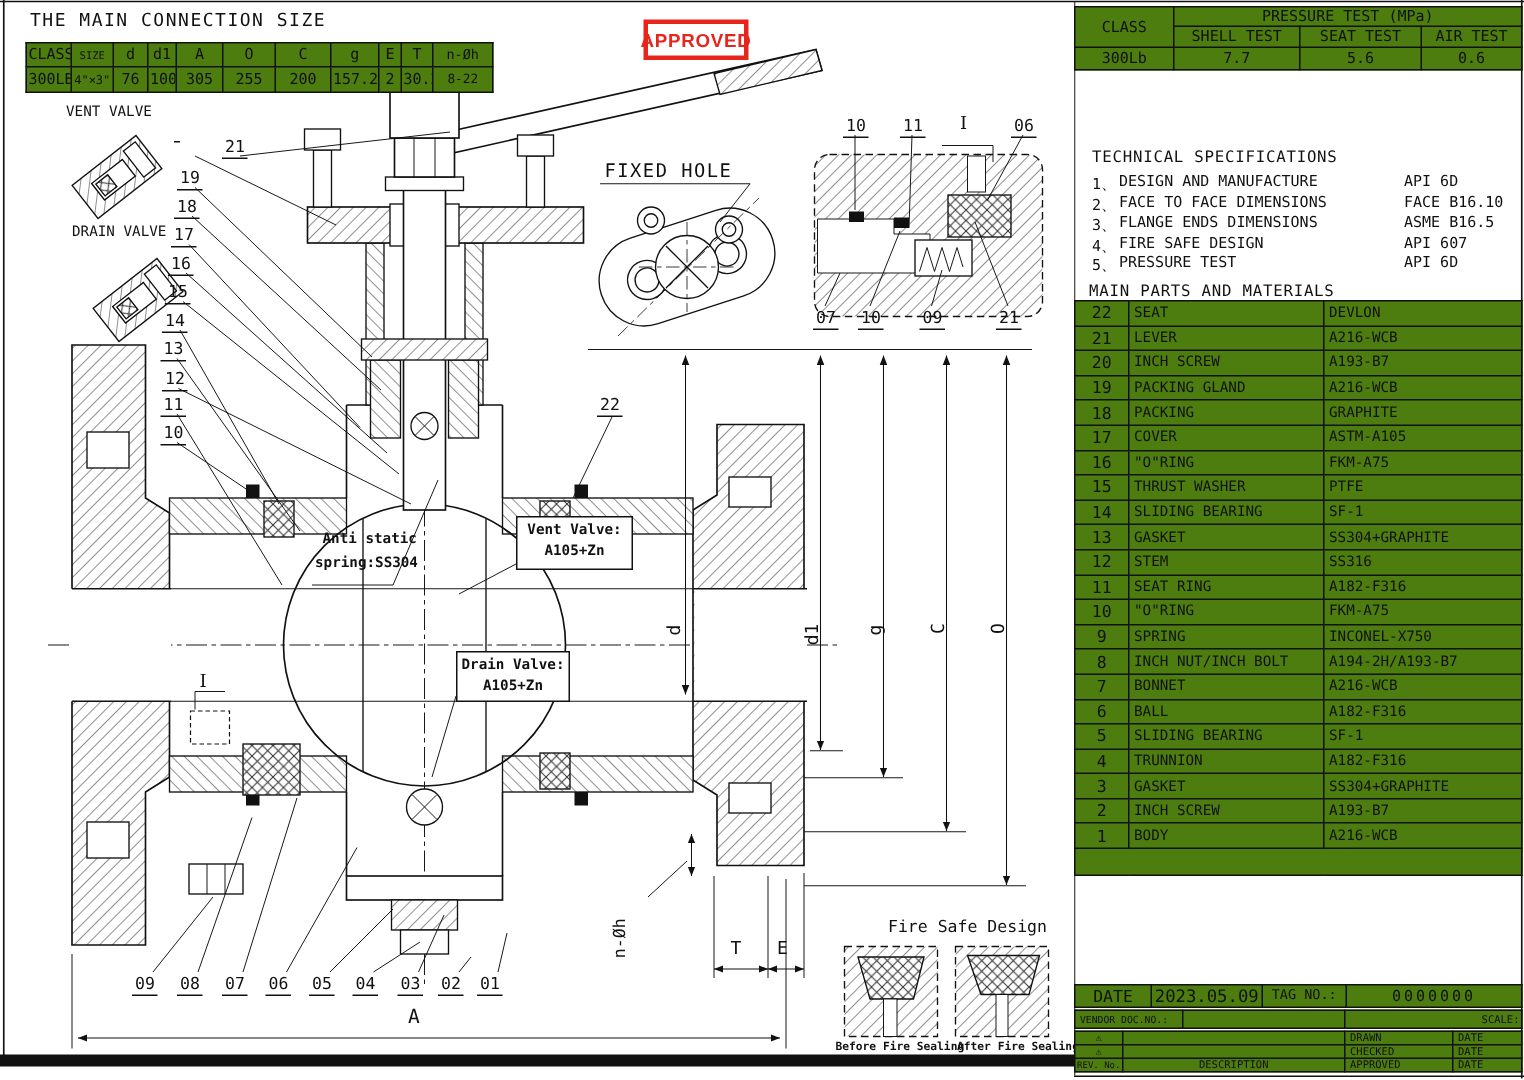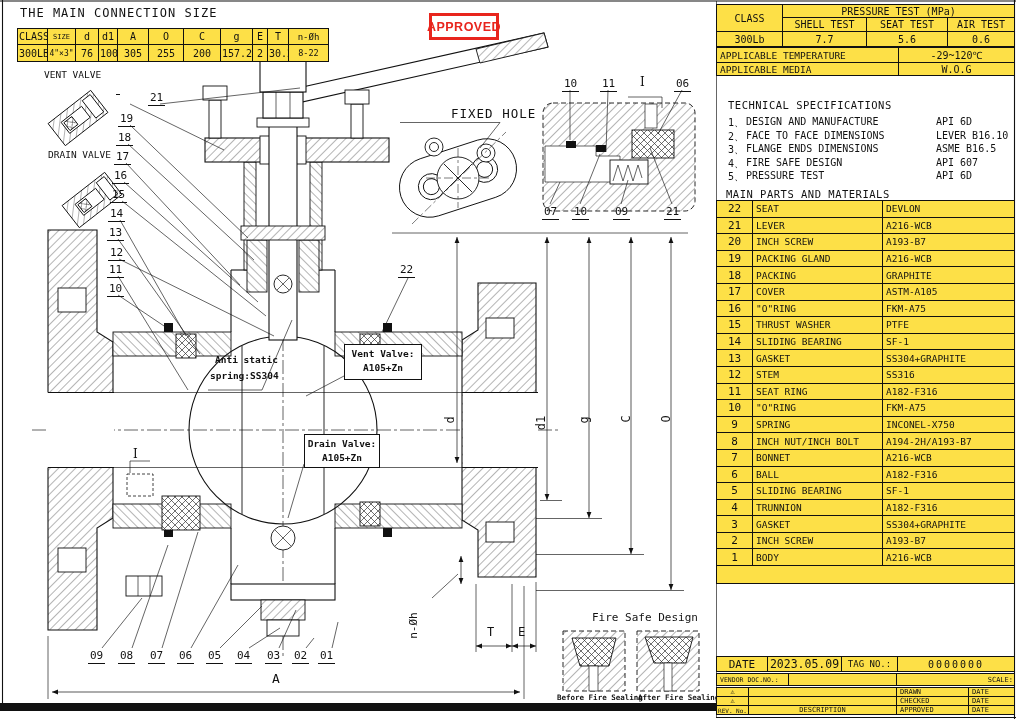--- a/index.html
+++ b/index.html
@@ -2,21 +2,21 @@
 <html><head>
 <meta charset="utf-8">
 <style>
   html,body{margin:0;padding:0;background:#e8e8e8;}
   .sheet{position:relative;width:1016px;height:720px;background:#fff;overflow:hidden;
          font-family:"DejaVu Sans Mono", monospace;color:#111;}
   .lbl{position:absolute;white-space:nowrap;font-size:11px;line-height:1;color:#111;}
   .co{border-bottom:1px solid #111;padding:0 2px 2px;}
   .rot{transform:rotate(-90deg);transform-origin:center;}
   .bold{font-weight:bold;}
-  table{border-collapse:collapse;table-layout:fixed;position:absolute;background:#fde047;}
+  table{border-collapse:collapse;table-layout:fixed;position:absolute;background:#4d7c0f;}
   td{border:1px solid #111;padding:0 1px;text-align:center;font-family:"DejaVu Sans Mono",monospace;
      font-size:10px;color:#111;overflow:hidden;white-space:nowrap;}
   .stamp{position:absolute;left:429px;top:13px;width:64px;height:21px;border:3px solid #e8251d;
          color:#e8251d;font:bold 12.5px "Liberation Sans",sans-serif;display:flex;
          align-items:center;justify-content:center;letter-spacing:.5px;background:#fff;}
   .notebox{position:absolute;border:1px solid #111;background:#fff;text-align:center;
            font-size:9.5px;font-weight:bold;line-height:1.45;padding-top:2px;}
   .ts-row{display:flex;height:13.5px;font-size:10px;}
   .ts-no{width:18px;}
   .ts-name{width:190px;}
@@ -261,21 +261,21 @@
   <rect x="589" y="666" width="9" height="25" fill="#fff" class="ln3s"></rect>
   <rect x="637" y="631" width="62" height="60" fill="url(#h1)" class="dsh"></rect>
   <polygon points="645,637 693,637 686,663 654,663" fill="url(#x1)" class="ln2"></polygon>
   <rect x="664" y="663" width="8" height="28" fill="#fff" class="ln3s"></rect>
 </svg>
 
 <span class="lbl" style="left:20px;top:7px;font-size:12px;letter-spacing:1px;">THE MAIN CONNECTION SIZE</span>
 <div class="stamp">APPROVED</div>
 <span class="lbl" style="left:44px;top:70px;font-size:9.5px;">VENT VALVE</span>
 <span class="lbl" style="left:48px;top:150px;font-size:9.5px;">DRAIN VALVE</span>
-<span class="lbl" style="left:403px;top:108px;font-size:12.5px;letter-spacing:1px;margin-left:48px;">FIXED HOLE</span>
+<span class="lbl" style="left:403px;top:108px;font-size:12.5px;letter-spacing:1px;">FIXED HOLE</span>
 
 <span class="lbl co" style="left:116px;top:92px;"></span>
 <span class="lbl co" style="left:148px;top:92px;">21</span>
 <span class="lbl co" style="left:118px;top:113px;">19</span>
 <span class="lbl co" style="left:116px;top:132px;">18</span>
 <span class="lbl co" style="left:114px;top:151px;">17</span>
 <span class="lbl co" style="left:112px;top:170px;">16</span>
 <span class="lbl co" style="left:110px;top:189px;">15</span>
 <span class="lbl co" style="left:108px;top:208px;">14</span>
 <span class="lbl co" style="left:107px;top:227px;">13</span>
@@ -391,51 +391,35 @@
     <td>AIR TEST</td>
   </tr>
   <tr style="height:15px;">
     <td>300Lb</td>
     <td>7.7</td>
     <td>5.6</td>
     <td>0.6</td>
   </tr>
 </tbody>
     </table>
-<table style="left:716px;top:47px;width:298px;">
-  <colgroup>
-        <col style="width:182px">
-        <col style="width:116px">
-      </colgroup>
-  <tbody>
-        <tr style="height:13px;">
-    <td class="lefted" style="font-size:9.5px;">APPLICABLE TEMPERATURE</td>
-    <td>-29~120℃</td>
-  </tr>
-  <tr style="height:13px;">
-    <td class="lefted" style="font-size:9.5px;">APPLICABLE MEDIA</td>
-    <td>W.O.G</td>
-  </tr>
-</tbody>
-    </table>
 
 <div class="specs">
   <div class="specs-title">TECHNICAL SPECIFICATIONS</div>
   <div>
 
       <div class="ts-row">
         <span class="ts-no">1、</span>
         <span class="ts-name">DESIGN AND MANUFACTURE</span>
         <span class="ts-val">API 6D</span>
       </div>
 
       <div class="ts-row">
         <span class="ts-no">2、</span>
         <span class="ts-name">FACE TO FACE DIMENSIONS</span>
-        <span class="ts-val">LEVER B16.10</span>
+        <span class="ts-val">FACE B16.10</span>
       </div>
 
       <div class="ts-row">
         <span class="ts-no">3、</span>
         <span class="ts-name">FLANGE ENDS DIMENSIONS</span>
         <span class="ts-val">ASME B16.5</span>
       </div>
 
       <div class="ts-row">
         <span class="ts-no">4、</span>

